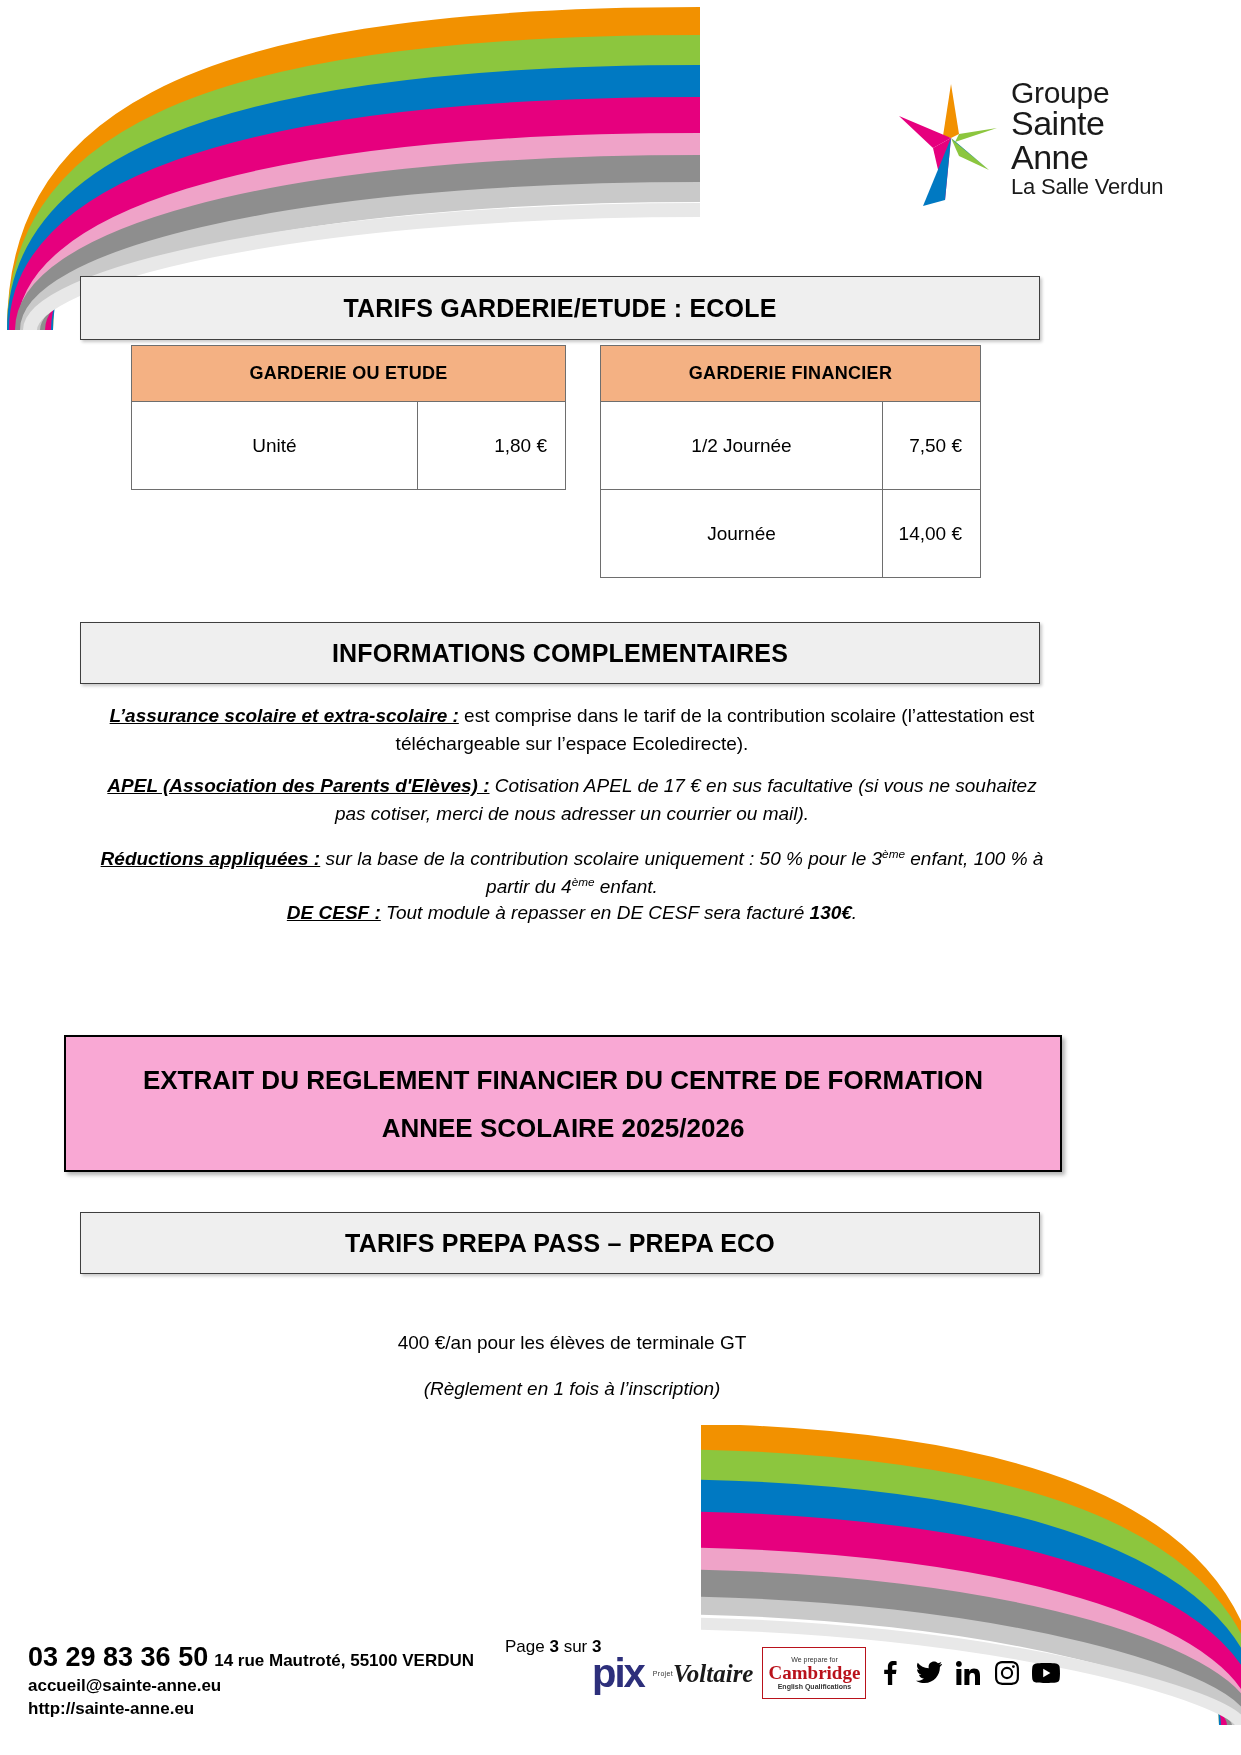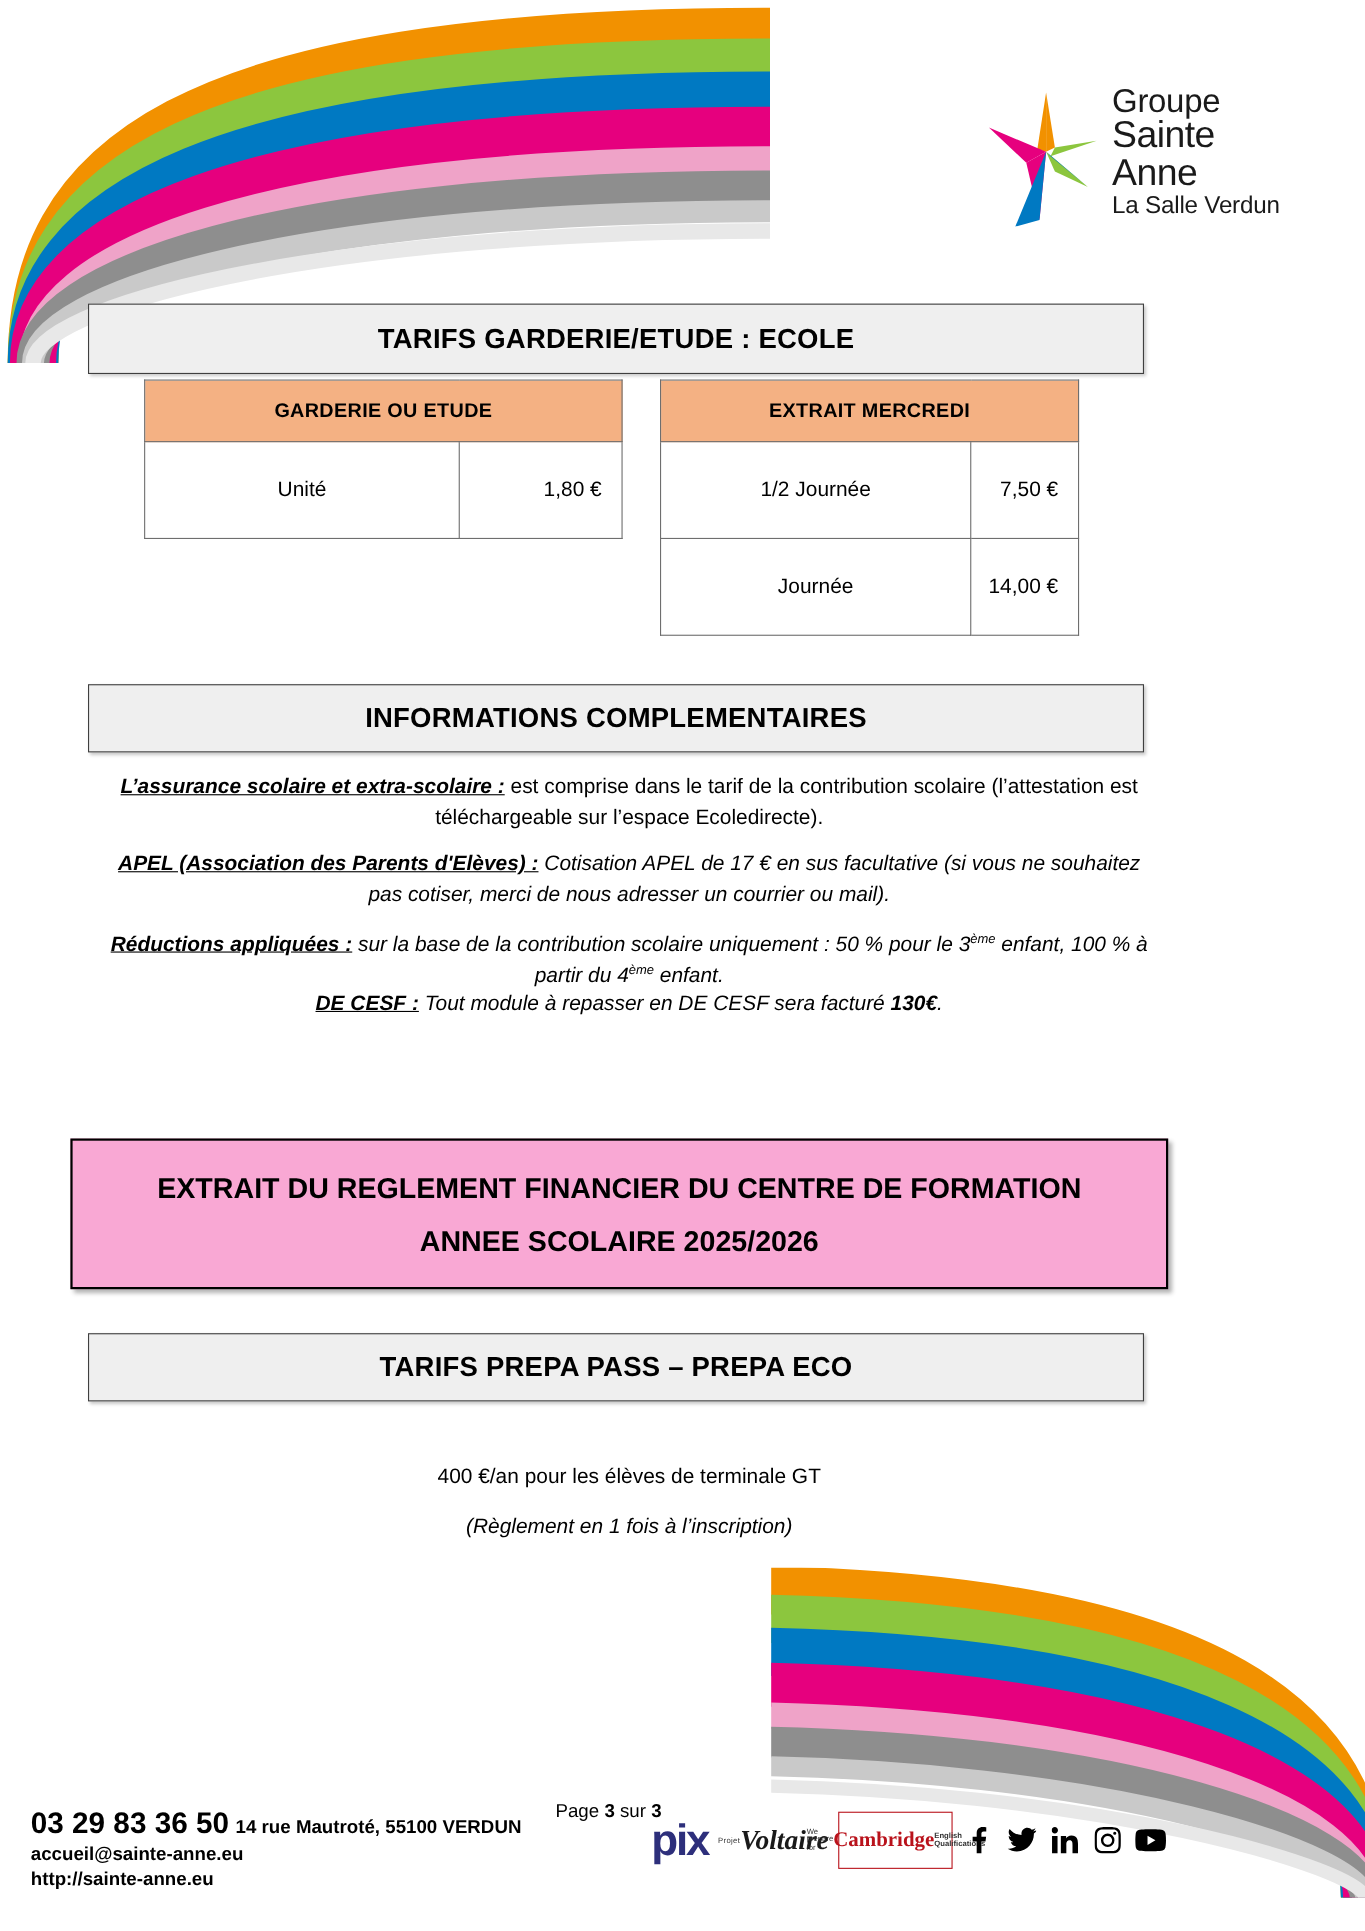--- a/index.html
+++ b/index.html
@@ -242,21 +242,21 @@
     line-height: 1;
   }
   .voltaire-wrap { display: flex; flex-direction: row; align-items: center; line-height: 1;}
   .voltaire-wrap .tiny { font-size: 7px; color: #333; letter-spacing: .3px;}
   .cambridge-logo {
     background: #ffffff;
     border: 1.4px solid #b9121b;
     width: 104px;
     height: 52px;
     display: flex;
-    flex-direction: row;
+    flex-direction: column;
     align-items: center;
     justify-content: center;
     line-height: 1.05;
   }
   .cambridge-logo .cb-top { font-size: 7px; color: #333; }
   .cambridge-logo .cb-main {
     font-size: 19px;
     font-weight: bold;
     color: #b9121b;
     font-family: "Liberation Serif", serif;
@@ -334,21 +334,21 @@
     </tbody>
   </table>
 
   <table class="tbl" id="tbl-mercredi">
     <colgroup>
         <col style="width:282px">
         <col style="width:98px">
       </colgroup>
     <thead>
       <tr>
-        <th colspan="2">EXTRAIT MERCREDI</th>
+        <th colspan="2">GARDERIE FINANCIER</th>
       </tr>
     </thead>
     <tbody>
       <tr>
         <td>1/2 Journée</td>
         <td class="price">7,50 €</td>
       </tr>
       <tr>
         <td>Journée</td>
         <td class="price">14,00 €</td>

